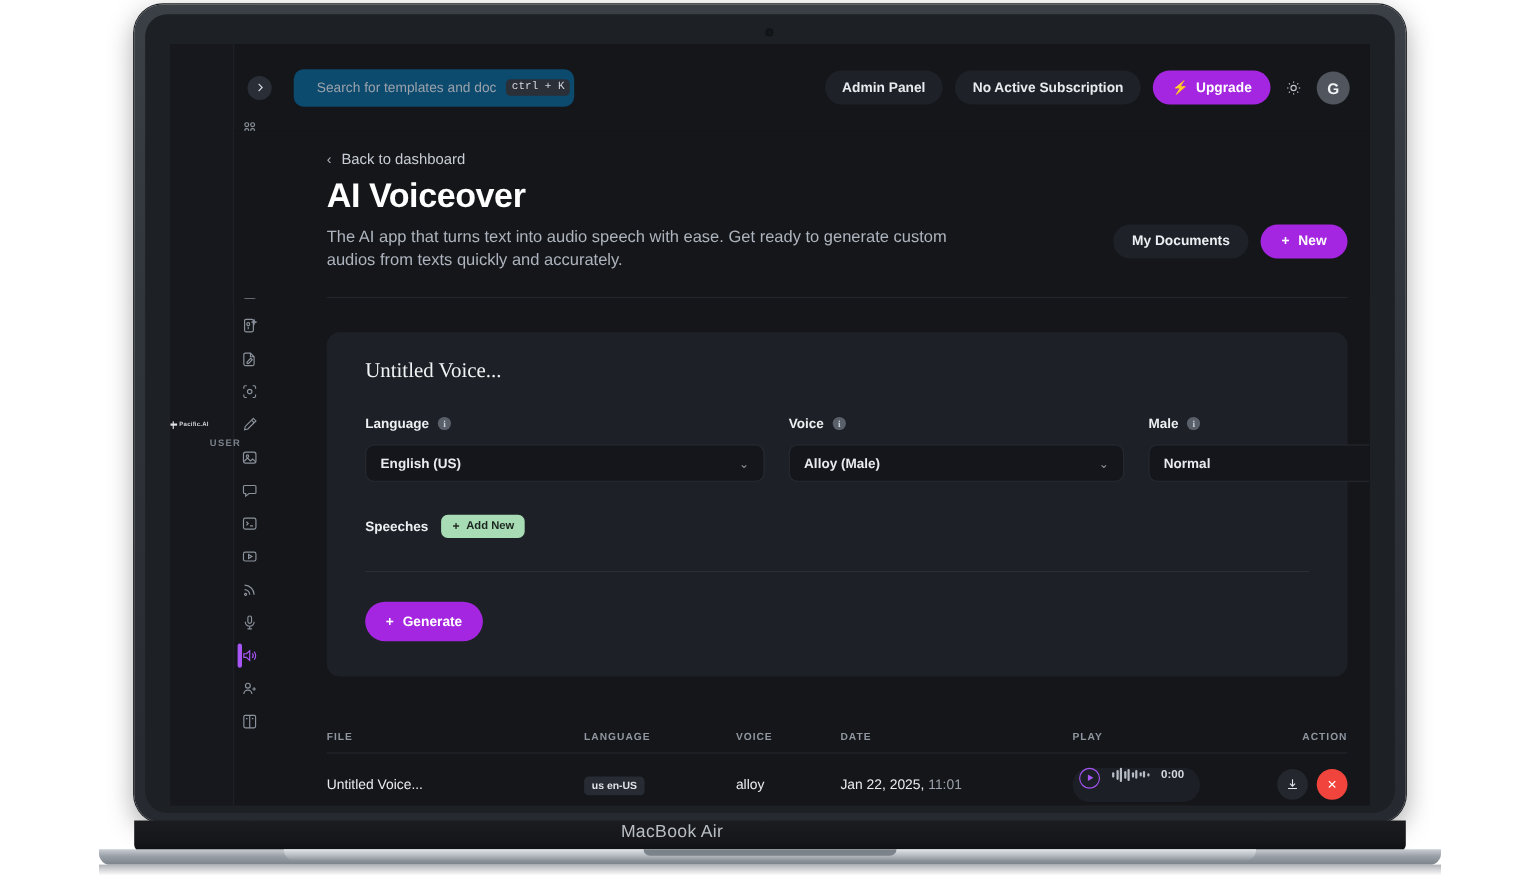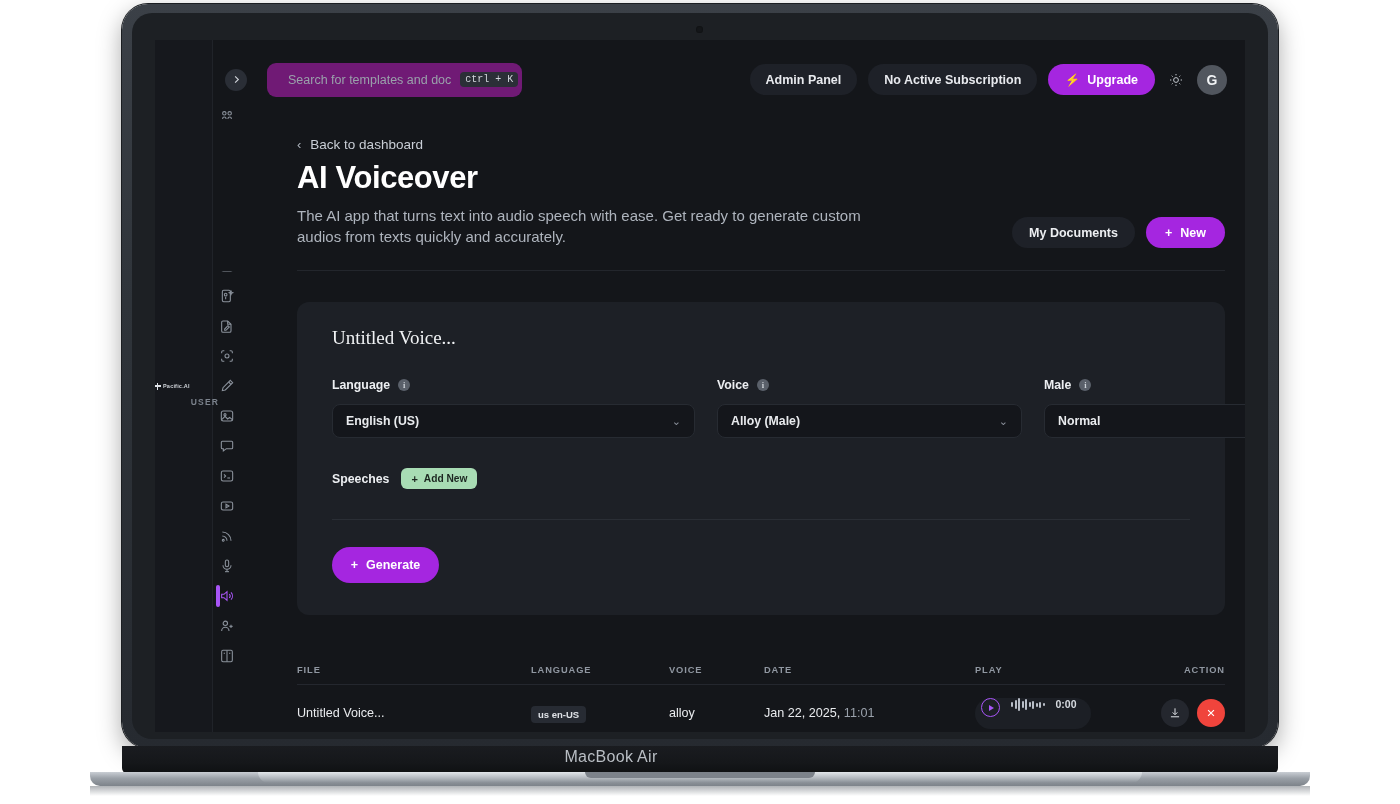--- a/index.html
+++ b/index.html
@@ -107,21 +107,21 @@
   .topbar {
     height:79px; display:flex; align-items:center; padding:0 18px 0 14px; gap:10px;
     background:#14161a;
   }
   .collapse-btn {
     width:22px; height:22px; border-radius:50%; background:#2a2e36;
     display:flex; align-items:center; justify-content:center; cursor:pointer;
     color:#c8ccd3; font-size:11px; flex:0 0 auto; margin-left:-2px;
   }
   .search-box {
-    margin-left:10px; height:34px; width:255px; background:#701a75;
+    margin-left:10px; height:34px; width:255px; background:#0c4a6e;
     border-radius:9px; display:flex; align-items:center; padding:0 12px; gap:9px;
     cursor:text;
   }
   .search-box svg { width:14px; height:14px; stroke:#9aa1ab; fill:none; stroke-width:1.8; }
   .search-ph { font-size:12.5px; color:#9aa1ab; white-space:nowrap; }
   .kbd {
     background:#2b2f37; border-radius:4px; padding:2px 5px;
     font-family:"Liberation Mono", monospace; font-size:10px; color:#d3d7dd;
     white-space:nowrap;
   }
@@ -143,21 +143,21 @@
     font-weight:700; cursor:pointer;
   }
 
   
   .hero { padding:18px 20px 0 84px; background:#14161a; position:relative; }
   .back-link {
     display:flex; align-items:center; gap:9px; color:#c9ced6; font-size:13.5px;
     cursor:pointer; margin-bottom:8px;
   }
   .back-link .chev { font-size:13px; color:#aab0b9; }
-  .hero-row { display:flex; align-items:flex-end; }
+  .hero-row { display:flex; align-items:center; }
   .hero-left { flex:1; min-width:0; }
   .page-title {
     font-size:31px; font-weight:800; color:#ffffff; letter-spacing:-.4px;
     line-height:1.15; margin-bottom:9px;
   }
   .page-desc {
     font-size:15px; color:#aeb4bd; line-height:1.45; max-width:585px;
   }
   .hero-actions { display:flex; align-items:center; gap:11px; padding-top:30px; }
   .btn-ghost {

